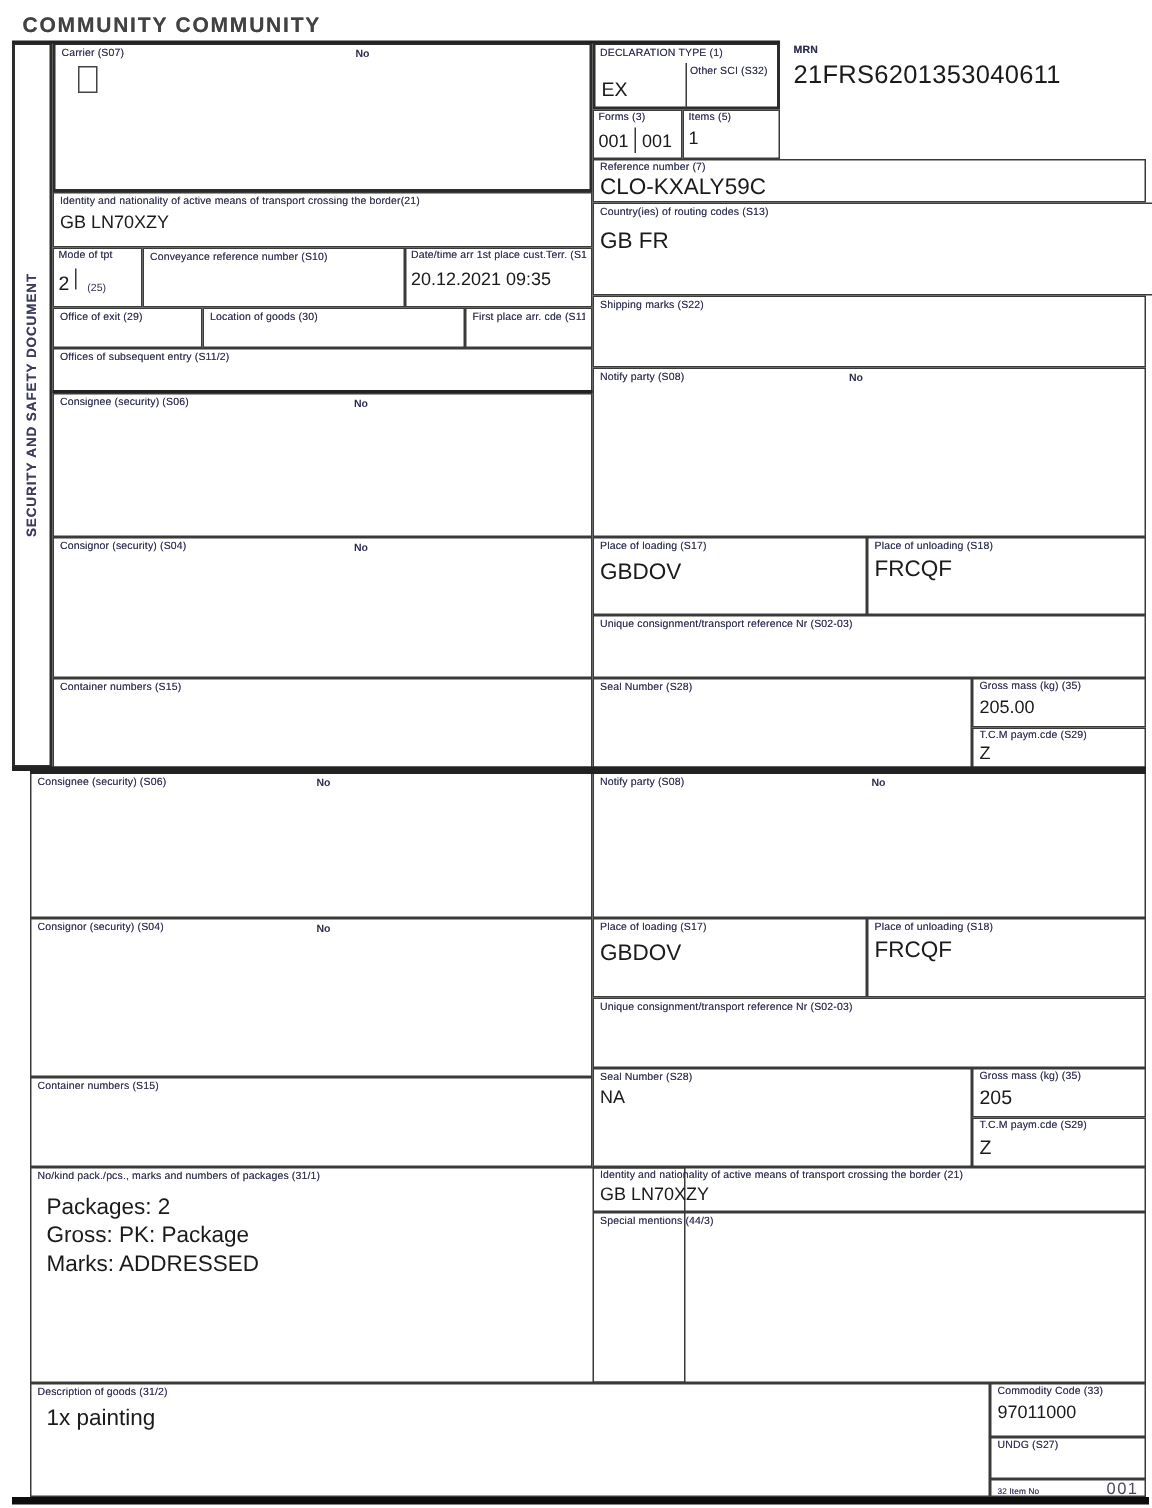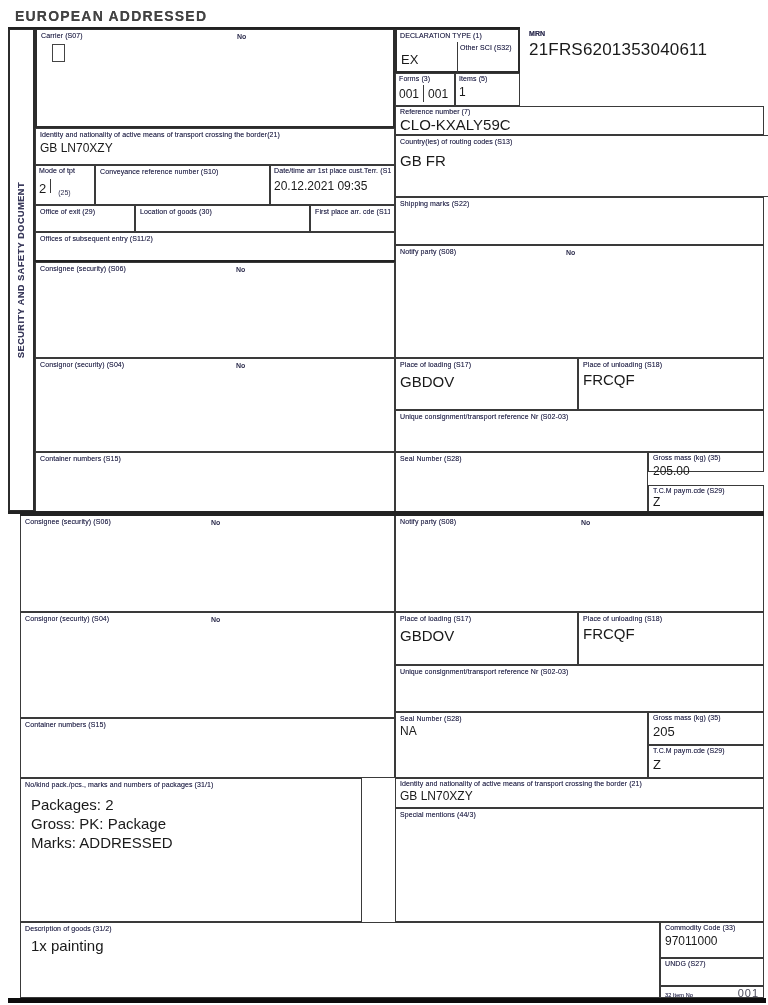--- a/index.html
+++ b/index.html
@@ -30,21 +30,21 @@
   .pkline{font-size:15px;line-height:19px;color:#1a1a1a;}
   .itemno-row{display:flex;justify-content:space-between;align-items:flex-end;}
   .itemno-val{font-size:11px;color:#4a4a5a;letter-spacing:1px;}
   .sub{font-size:7px;color:#2e2e4e;margin-left:3px;}
 </style>
 </head>
 <body>
 
 <div class="page">
 
-  <div class="title">EUROPEAN ADDRESSED</div>
+  <div class="title">COMMUNITY COMMUNITY</div>
 
   <div class="strip">
     <span>SECURITY AND SAFETY DOCUMENT</span>
   </div>
 
   <div class="cell" style="left:35px;top:28px;width:360px;height:100px;border-width:2px;border-color:#2c2c2c;">
     <div class="lbl">Carrier (S07)</div>
     <span class="no" style="left:200px;">No</span>
     <div class="checkbox"></div>
   </div>
@@ -156,21 +156,21 @@
   </div>
 
   <div class="cell" style="left:35px;top:452px;width:360px;height:60px;">
     <div class="lbl">Container numbers (S15)</div>
   </div>
 
   <div class="cell" style="left:395px;top:452px;width:253px;height:60px;">
     <div class="lbl">Seal Number (S28)</div>
     <div class="val val-md"></div>
   </div>
-  <div class="cell" style="left:648px;top:452px;width:116px;height:20px;padding:1px 4px;">
+  <div class="cell" style="left:648px;top:452px;width:116px;height:33px;padding:1px 4px;">
     <div class="lbl">Gross mass (kg) (35)</div>
     <div class="val val-md">205.00</div>
   </div>
   <div class="cell" style="left:648px;top:485px;width:116px;height:27px;padding:1px 4px;">
     <div class="lbl">T.C.M paym.cde (S29)</div>
     <div class="val val-md" style="margin-top:0;">Z</div>
   </div>
 
   <div class="cell" style="left:20px;top:515px;width:375px;height:97px;">
     <div class="lbl">Consignee (security) (S06)</div>
@@ -209,21 +209,21 @@
   </div>
   <div class="cell" style="left:648px;top:712px;width:116px;height:33px;padding:1px 4px;">
     <div class="lbl">Gross mass (kg) (35)</div>
     <div class="val">205</div>
   </div>
   <div class="cell" style="left:648px;top:745px;width:116px;height:33px;padding:1px 4px;">
     <div class="lbl">T.C.M paym.cde (S29)</div>
     <div class="val">Z</div>
   </div>
 
-  <div class="cell" style="left:20px;top:778px;width:342px;height:144px;">
+  <div class="cell" style="left:20px;top:778px;width:437px;height:144px;">
     <div class="lbl">No/kind pack./pcs., marks and numbers of packages (31/1)</div>
     <div style="margin-top:6px;margin-left:6px;">
       <div class="pkline">Packages: 2</div>
       <div class="pkline">Gross: PK: Package</div>
       <div class="pkline">Marks: ADDRESSED</div>
     </div>
   </div>
 
   <div class="cell" style="left:395px;top:778px;width:369px;height:30px;padding:1px 4px;">
     <div class="lbl">Identity and nationality of active means of transport crossing the border (21)</div>

